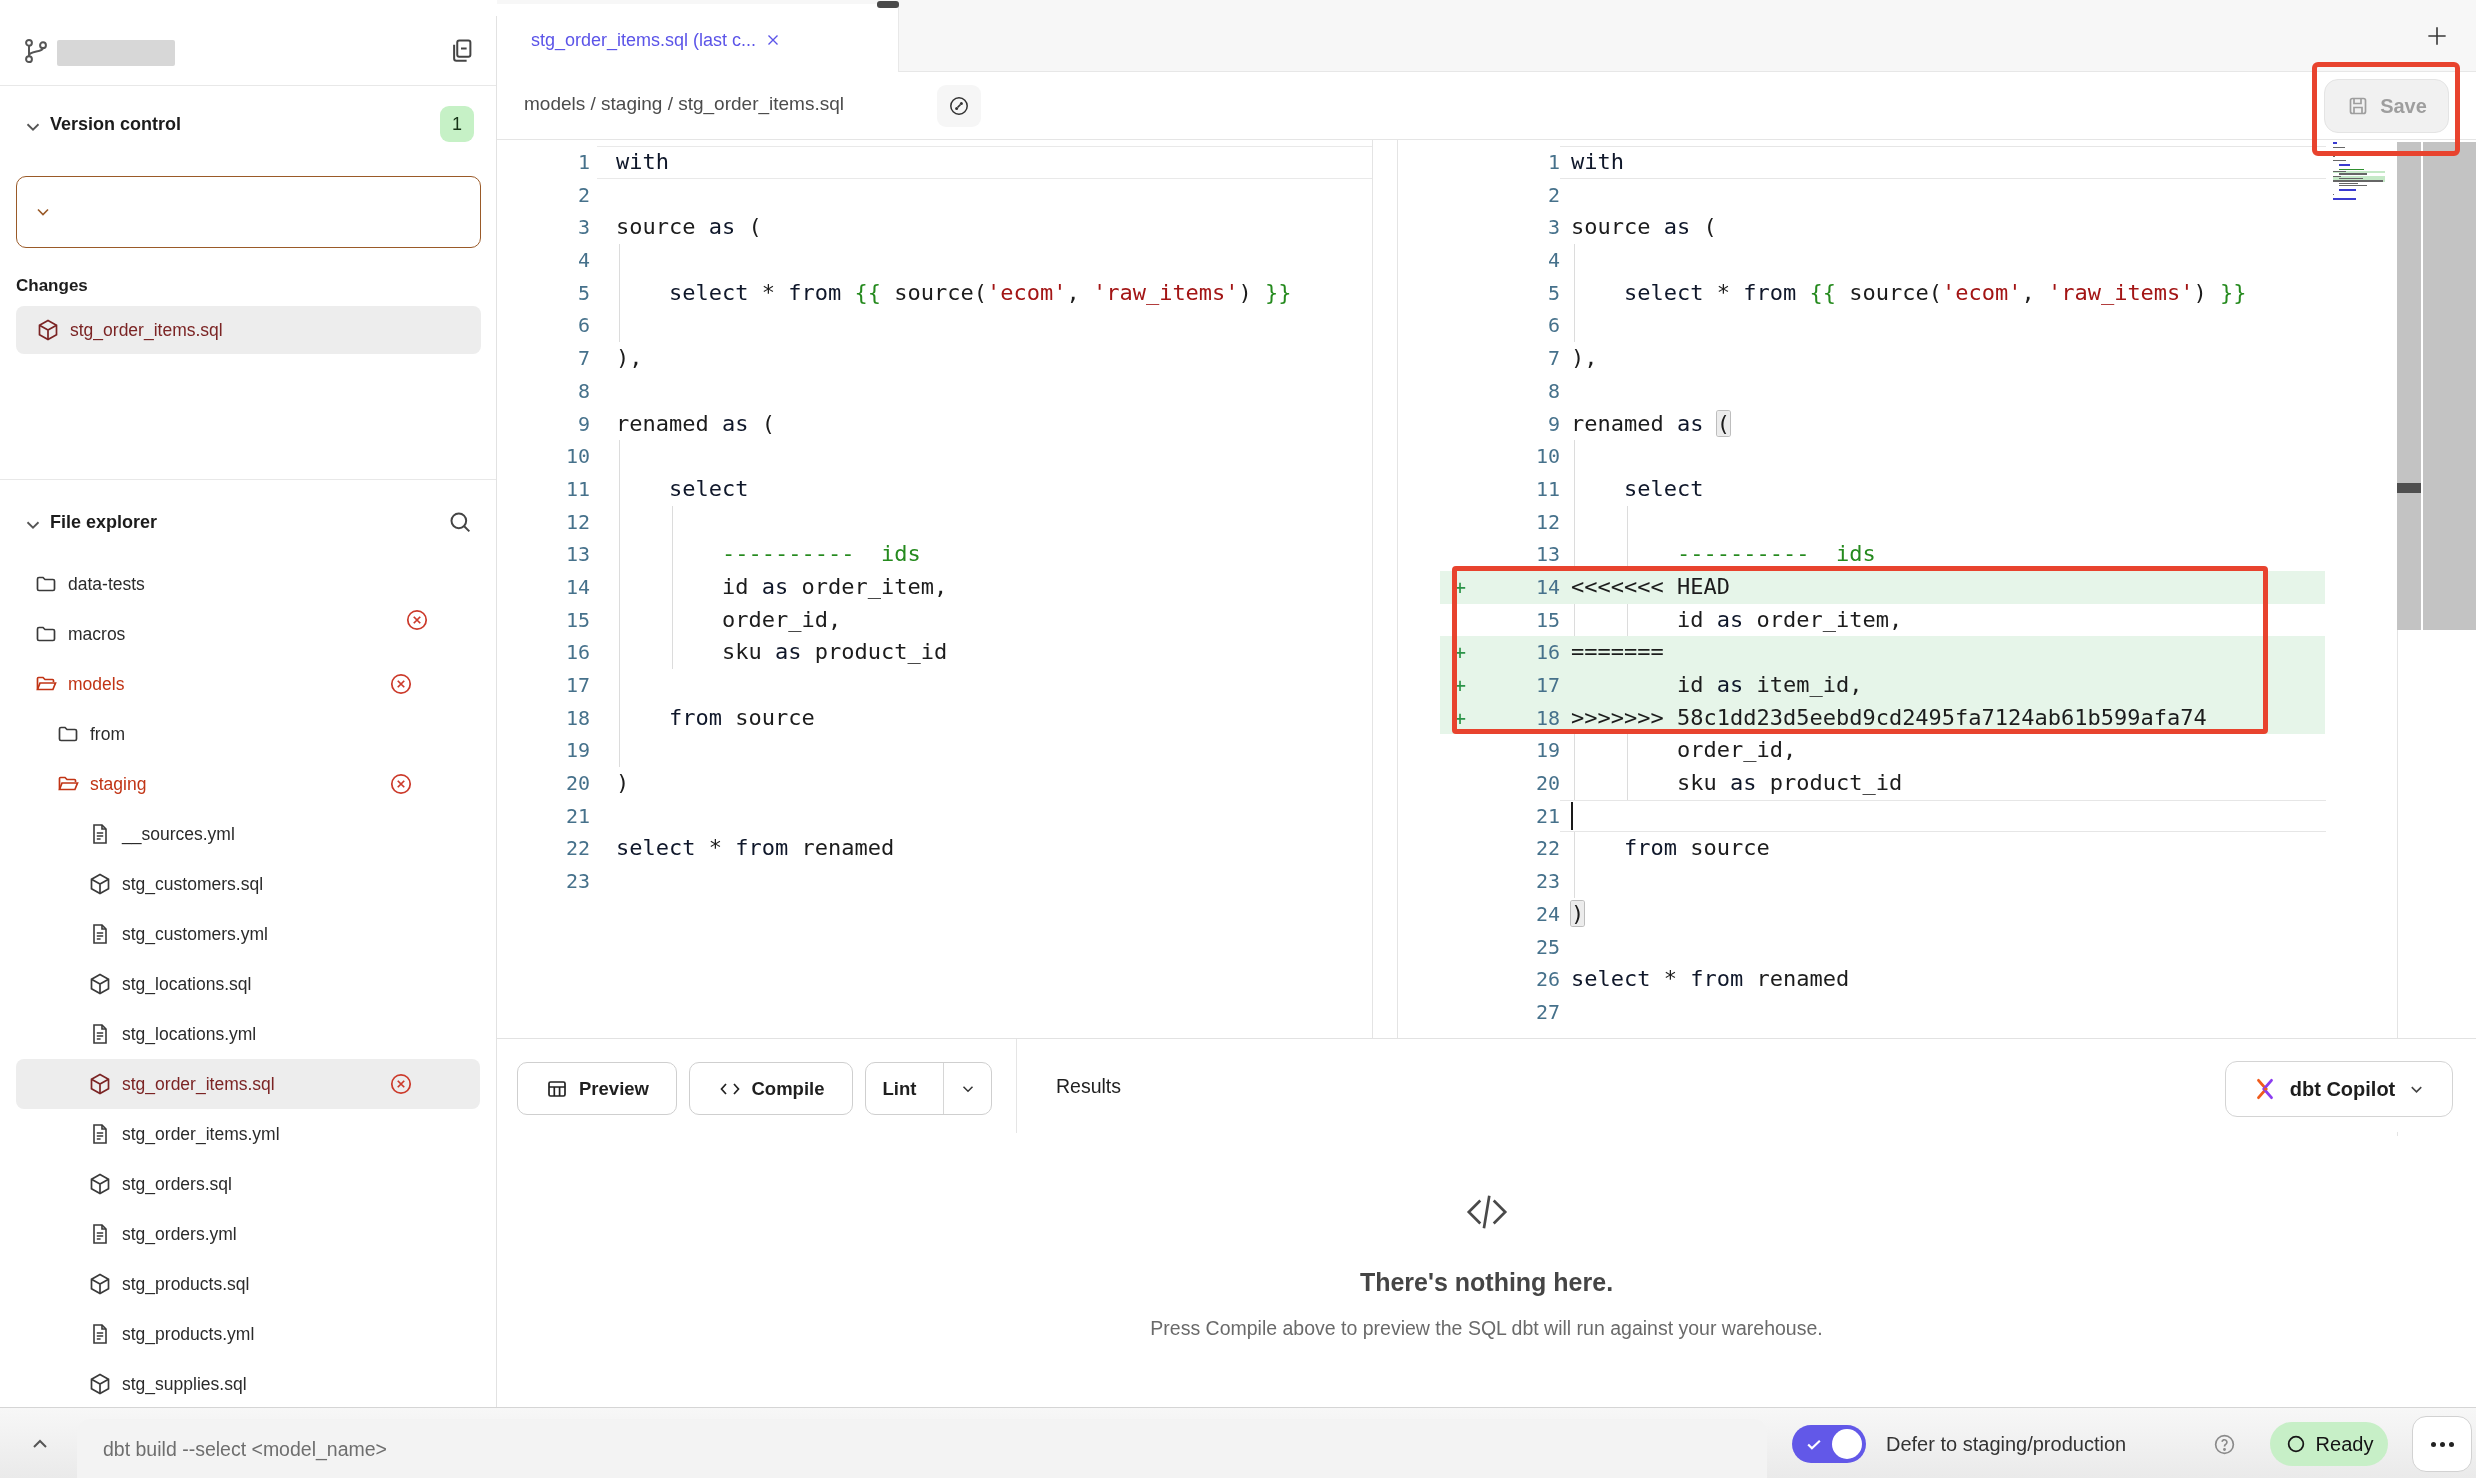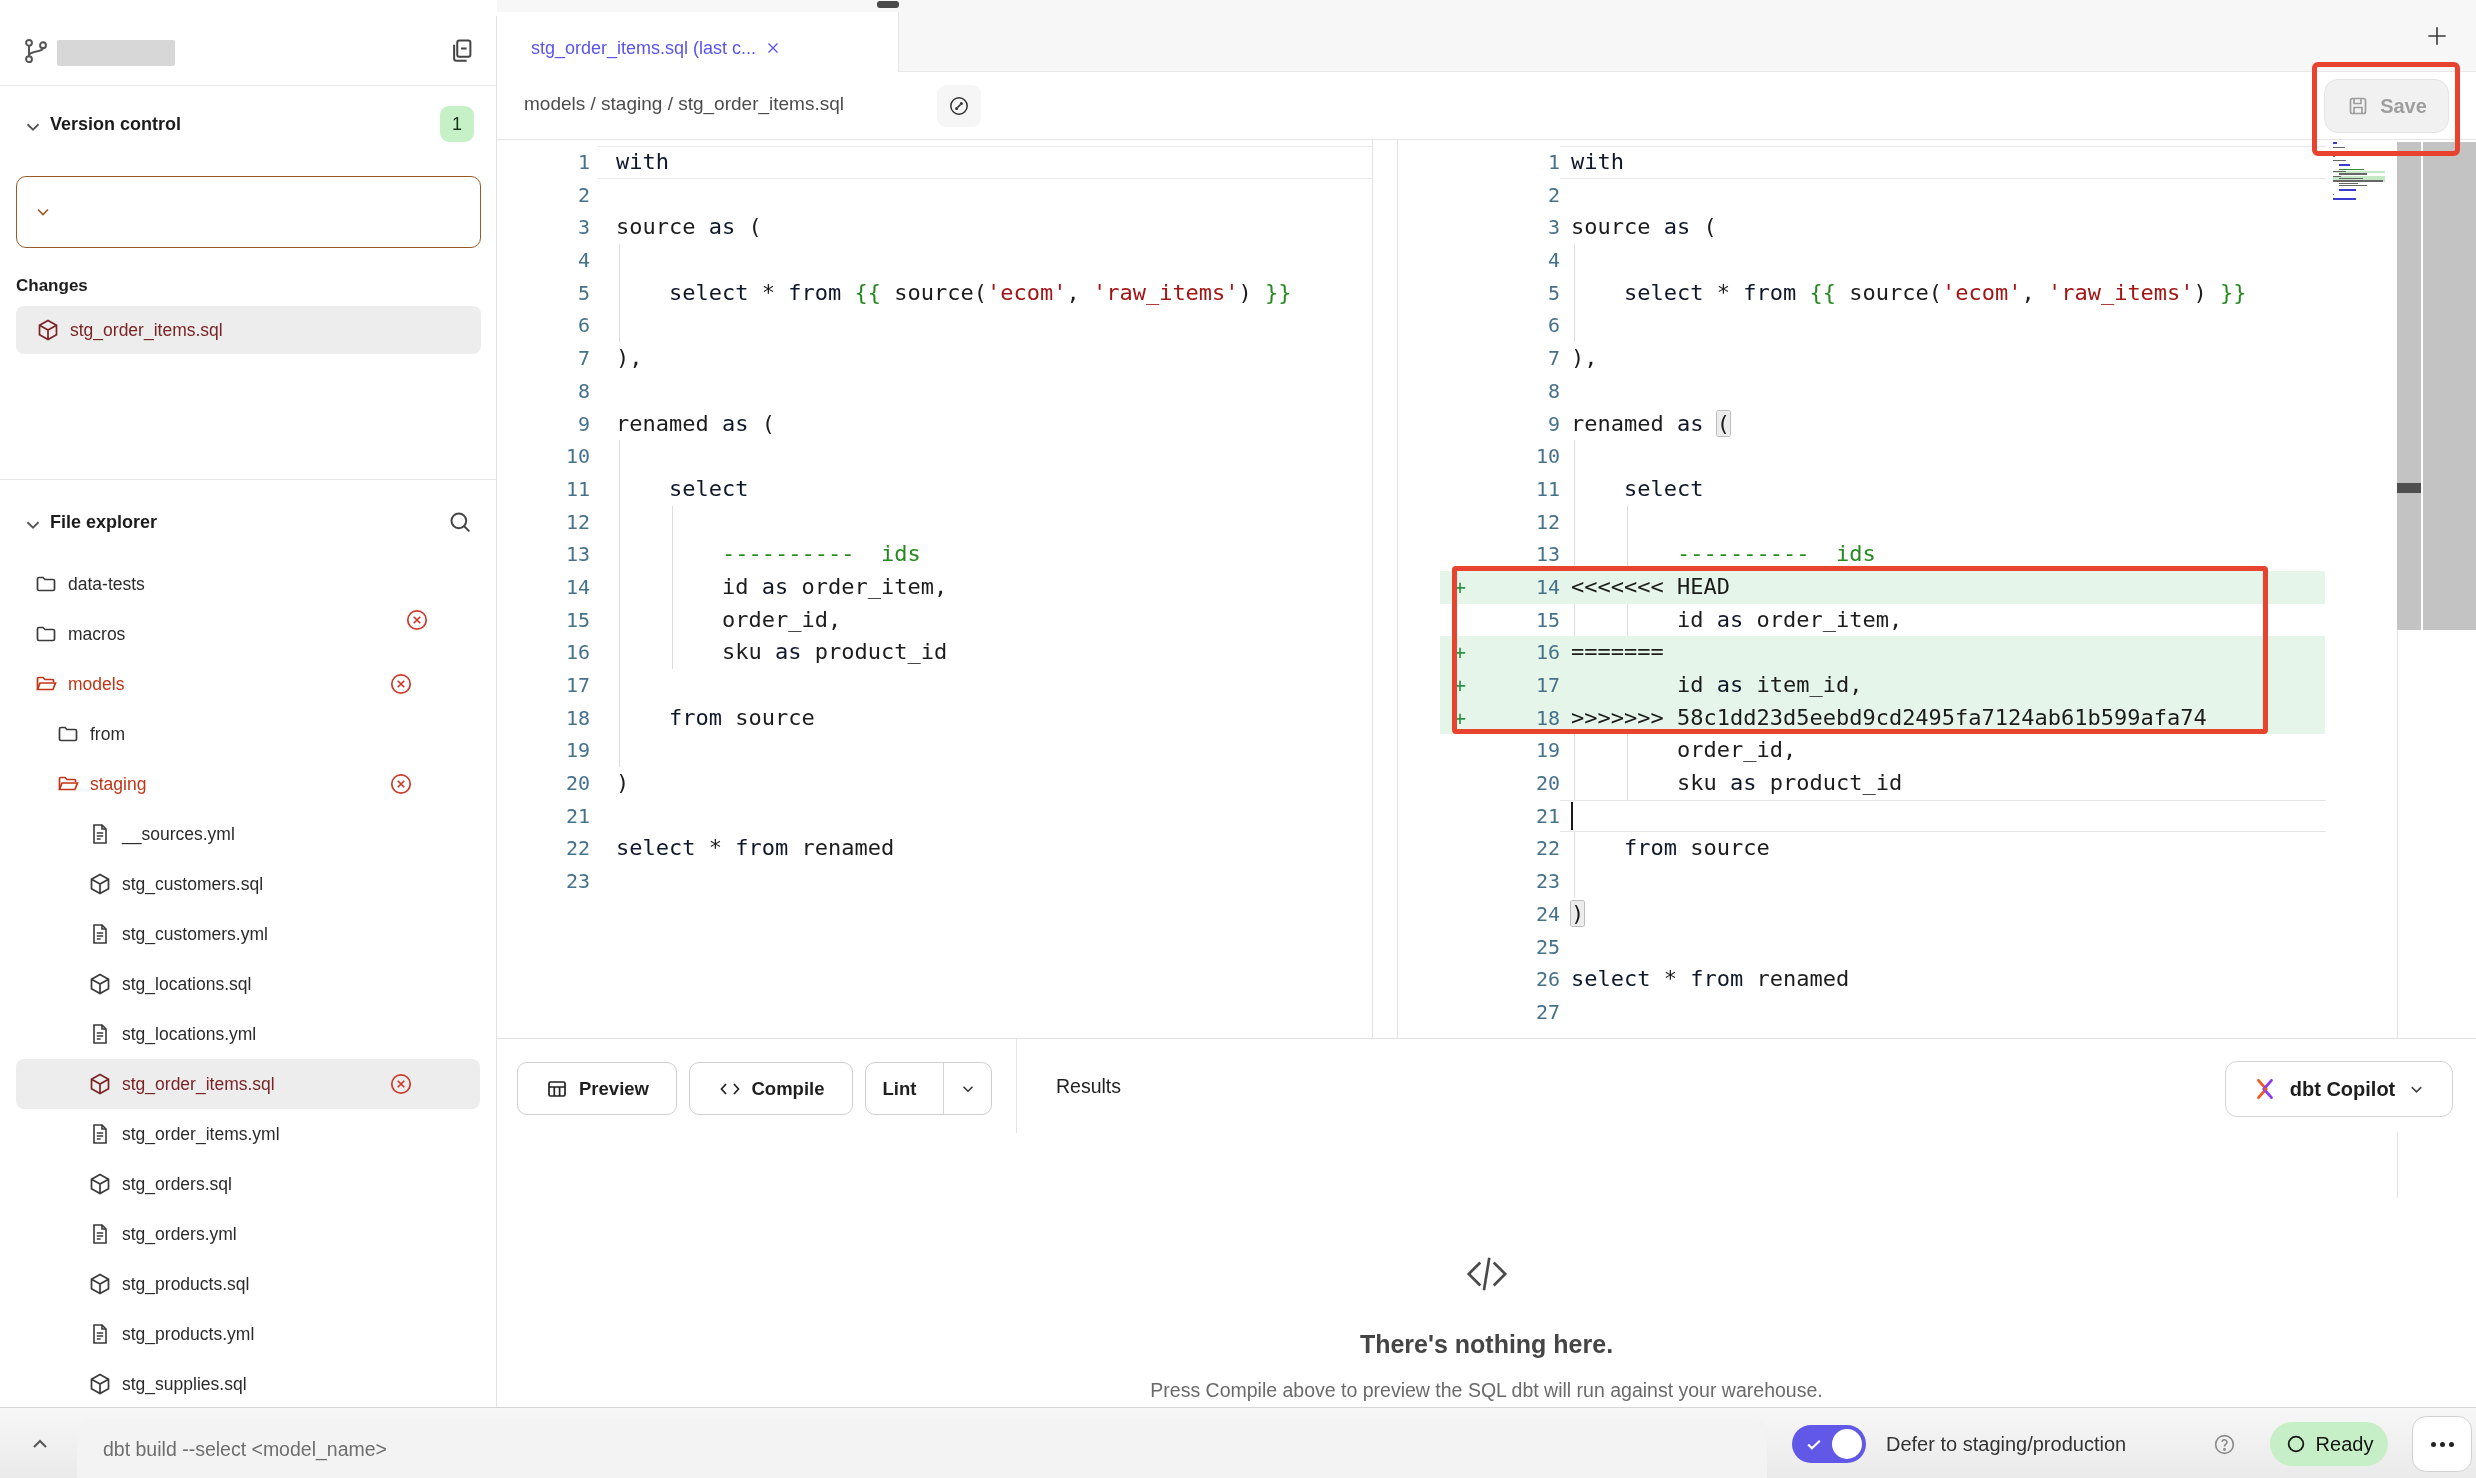--- a/index.html
+++ b/index.html
@@ -34,21 +34,21 @@
   .fx-row.sel { background:#ededed; }
   .fx-row .lbl { margin-left:10px; font-size:17.5px; color:#2b2b2b; }
   .fx-row.red .lbl { color:#c13415; }
   .fx-row.maroon .lbl { color:#7b2424; }
   .fx-x { position:absolute; left:372px; }
   .chev { color:#555; }
 
   
   #tabbar { position:absolute; left:497px; top:0; width:1979px; height:72px;
     background:#f7f7f7; border-bottom:1px solid #e7e7e7; }
-  #tab-active { position:absolute; left:0; top:12px; width:402px; height:72px; background:#fff;
+  #tab-active { position:absolute; left:0; top:4px; width:402px; height:72px; background:#fff;
     border-right:1px solid #e8e8e8; display:flex; align-items:center; cursor:pointer; }
   #tab-active .tlbl { margin-left:34px; font-size:18px; color:#5b54e8; white-space:nowrap;
     overflow:hidden; max-width:310px; }
   #tab-close { margin-left:8px; }
   #newtab-icon { position:absolute; right:26px; top:23px; }
 
   
   #crumbbar { position:absolute; left:497px; top:72px; width:1979px; height:68px; background:#fff;
     border-bottom:1px solid #e5e5e5; }
   #crumb { position:absolute; left:27px; top:21px; font-size:19px; color:#4c4c4c; }
@@ -100,21 +100,21 @@
   .pbtn { position:absolute; top:23px; height:53px; border:1px solid #cfcfcf; border-radius:10px;
     background:#fff; display:flex; align-items:center; justify-content:center; gap:10px;
     font-size:18.5px; font-weight:700; color:#1f1f1f; cursor:pointer; }
   #panel-divider { position:absolute; left:519px; top:0; width:1px; height:94px; background:#e5e5e5; }
   #ptabs { position:absolute; left:545px; top:0; height:94px; display:flex; gap:56px; align-items:stretch; }
   .ptab { display:flex; align-items:center; font-size:19.5px; color:#1f1f1f; padding:0 14px; position:relative; cursor:pointer; }
   .ptab.active::after { content:""; position:absolute; left:0; right:0; bottom:0; height:4px; background:#6b6b6b; }
   #copilot-btn { position:absolute; left:2225px; top:1061px; width:228px; height:56px; border:1px solid #d4d4d4;
     border-radius:12px; background:#fff; display:flex; align-items:center; justify-content:center; gap:12px;
     font-size:20px; font-weight:700; color:#1d1d1d; cursor:pointer; }
-  #pcontent { position:absolute; left:497px; top:1198px; width:1979px; height:275px; background:#fff;
+  #pcontent { position:absolute; left:497px; top:1136px; width:1979px; height:275px; background:#fff;
     text-align:center; padding-top:52px; }
   #empty-title { margin-top:30px; font-size:25px; font-weight:700; color:#454545; }
   #empty-sub { margin-top:20px; font-size:19.5px; color:#6a6a6a; }
 
   
   #statusbar { position:absolute; left:0; top:1407px; width:2476px; height:71px;
     background:linear-gradient(#f7f7f7,#eaeaea); border-top:1px solid #d5d5d5; }
   #cmd-input { position:absolute; left:77px; top:11px; width:1690px; height:60px; background:#f3f3f3;
     border-radius:14px 14px 0 0; display:flex; align-items:center; }
   #cmd-input .ph { margin-left:26px; font-size:19.5px; color:#6e6e6e; }

